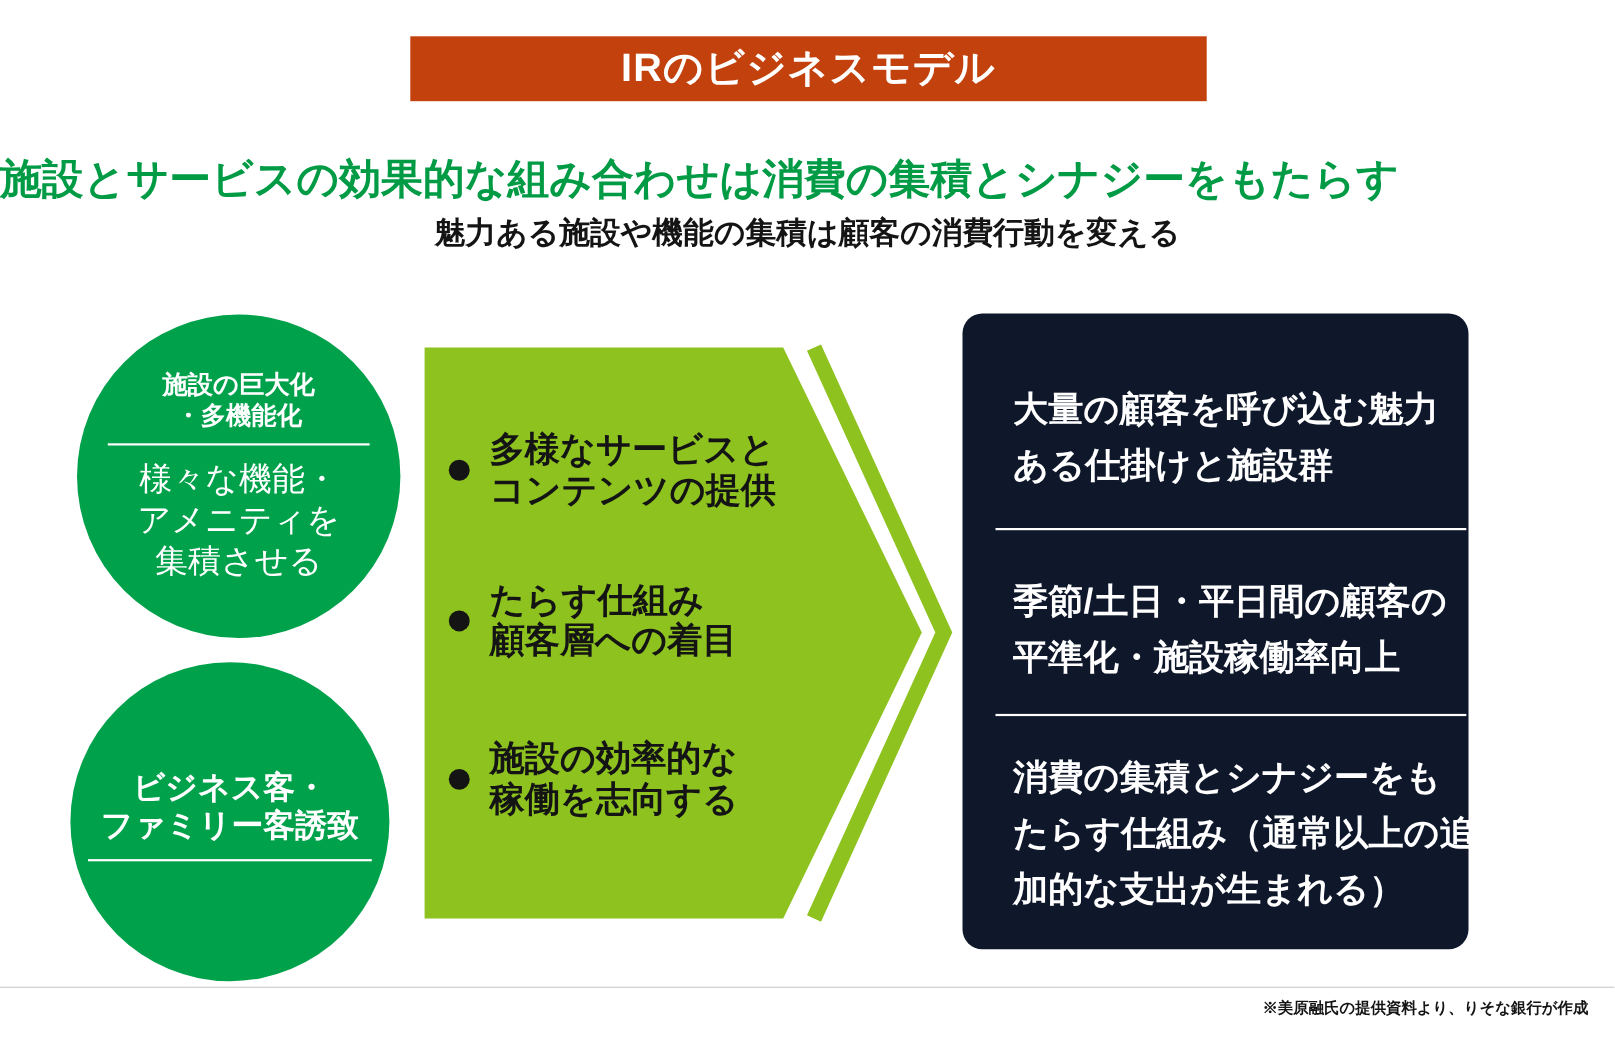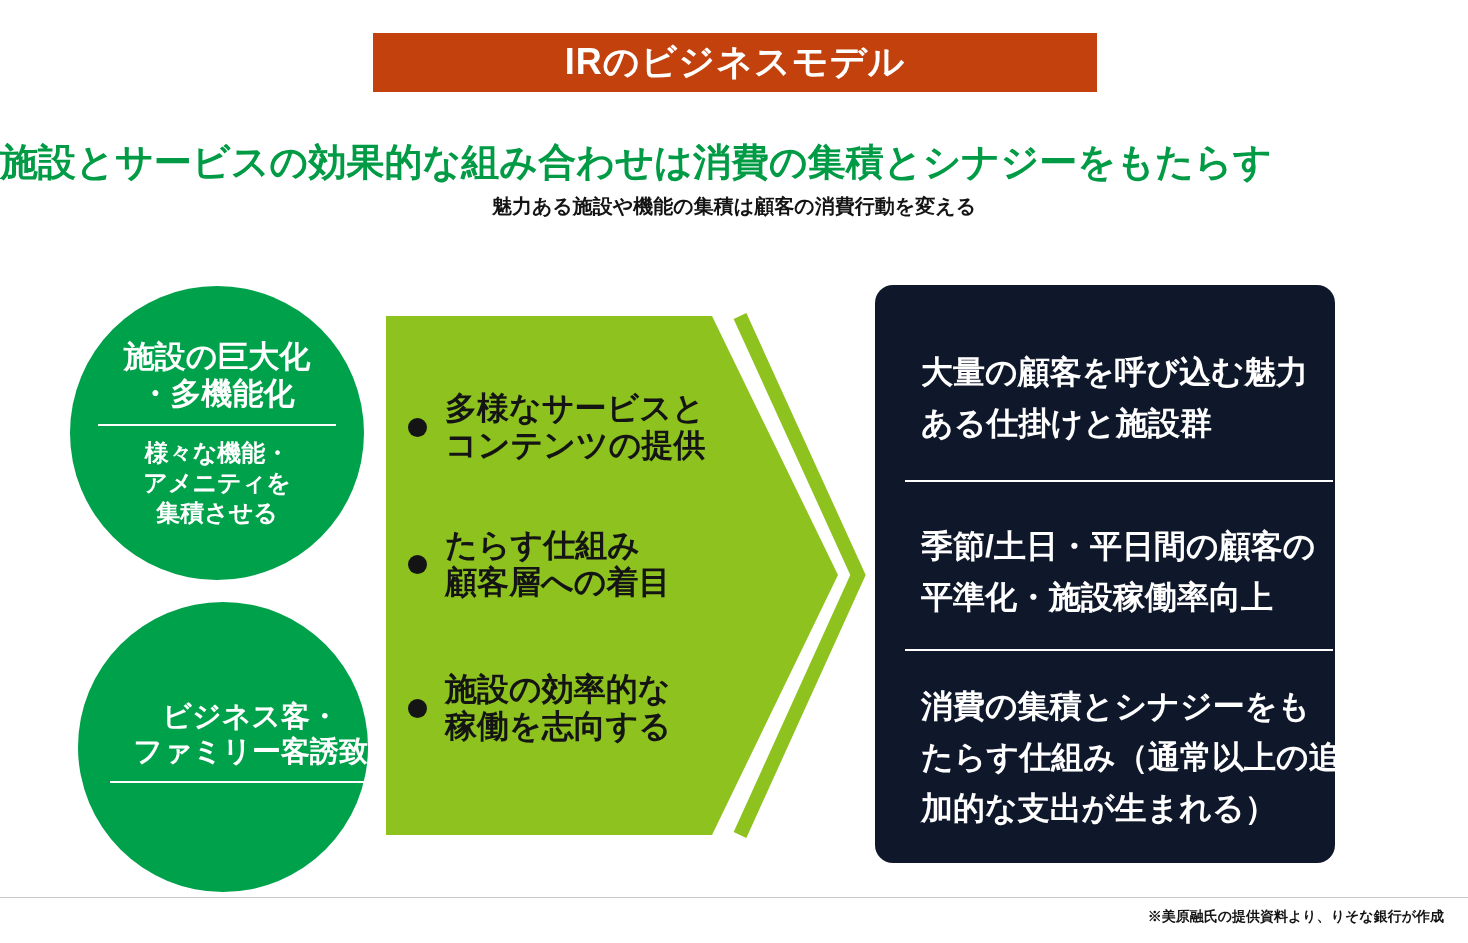--- a/index.html
+++ b/index.html
@@ -19,37 +19,37 @@
   }
   
   .heading-main{
     position:absolute;left:0;top:137px;width:100%;
     text-align:left;color:#009b44;
     font-size:38px;font-weight:bold;letter-spacing:0px;
   }
   .heading-sub{
     position:absolute;left:0;top:193px;width:100%;
     text-align:center;color:#141414;
-    font-size:20px;font-weight:bold;
+    font-size:28px;font-weight:bold;
   }
   
   .circle{
     position:absolute;border-radius:50%;
     background:#00a14b;color:#ffffff;
     display:flex;flex-direction:column;align-items:center;justify-content:center;
     text-align:center;
   }
   .circle-1{left:70px;top:286px;width:294px;height:294px;}
-  .circle-2{left:78px;top:602px;width:290px;height:290px;align-items:flex-end;}
-  .circle-title{font-size:31px;font-weight:bold;line-height:1.2;white-space:pre-line;}
+  .circle-2{left:64px;top:602px;width:290px;height:290px;}
+  .circle-title{font-size:23px;font-weight:bold;line-height:1.2;white-space:pre-line;}
   .circle-2 .circle-title{font-size:29px;}
   .circle-divider{height:2px;background:#ffffff;margin:12px 0;}
   .circle-1 .circle-divider{width:238px;}
   .circle-2 .circle-divider{width:258px;}
-  .circle-desc{font-size:24px;font-weight:bold;line-height:1.25;white-space:pre-line;}
+  .circle-desc{font-size:30px;font-weight:normal;line-height:1.25;white-space:pre-line;}
   
   .arrow-svg{position:absolute;left:0;top:0;}
   .arrow-item{
     position:absolute;display:flex;align-items:center;
     color:#141414;font-weight:bold;font-size:32px;line-height:1.16;
   }
   .arrow-item .bullet{
     width:19px;height:19px;border-radius:50%;background:#141414;
     flex:none;margin-right:18px;
   }

